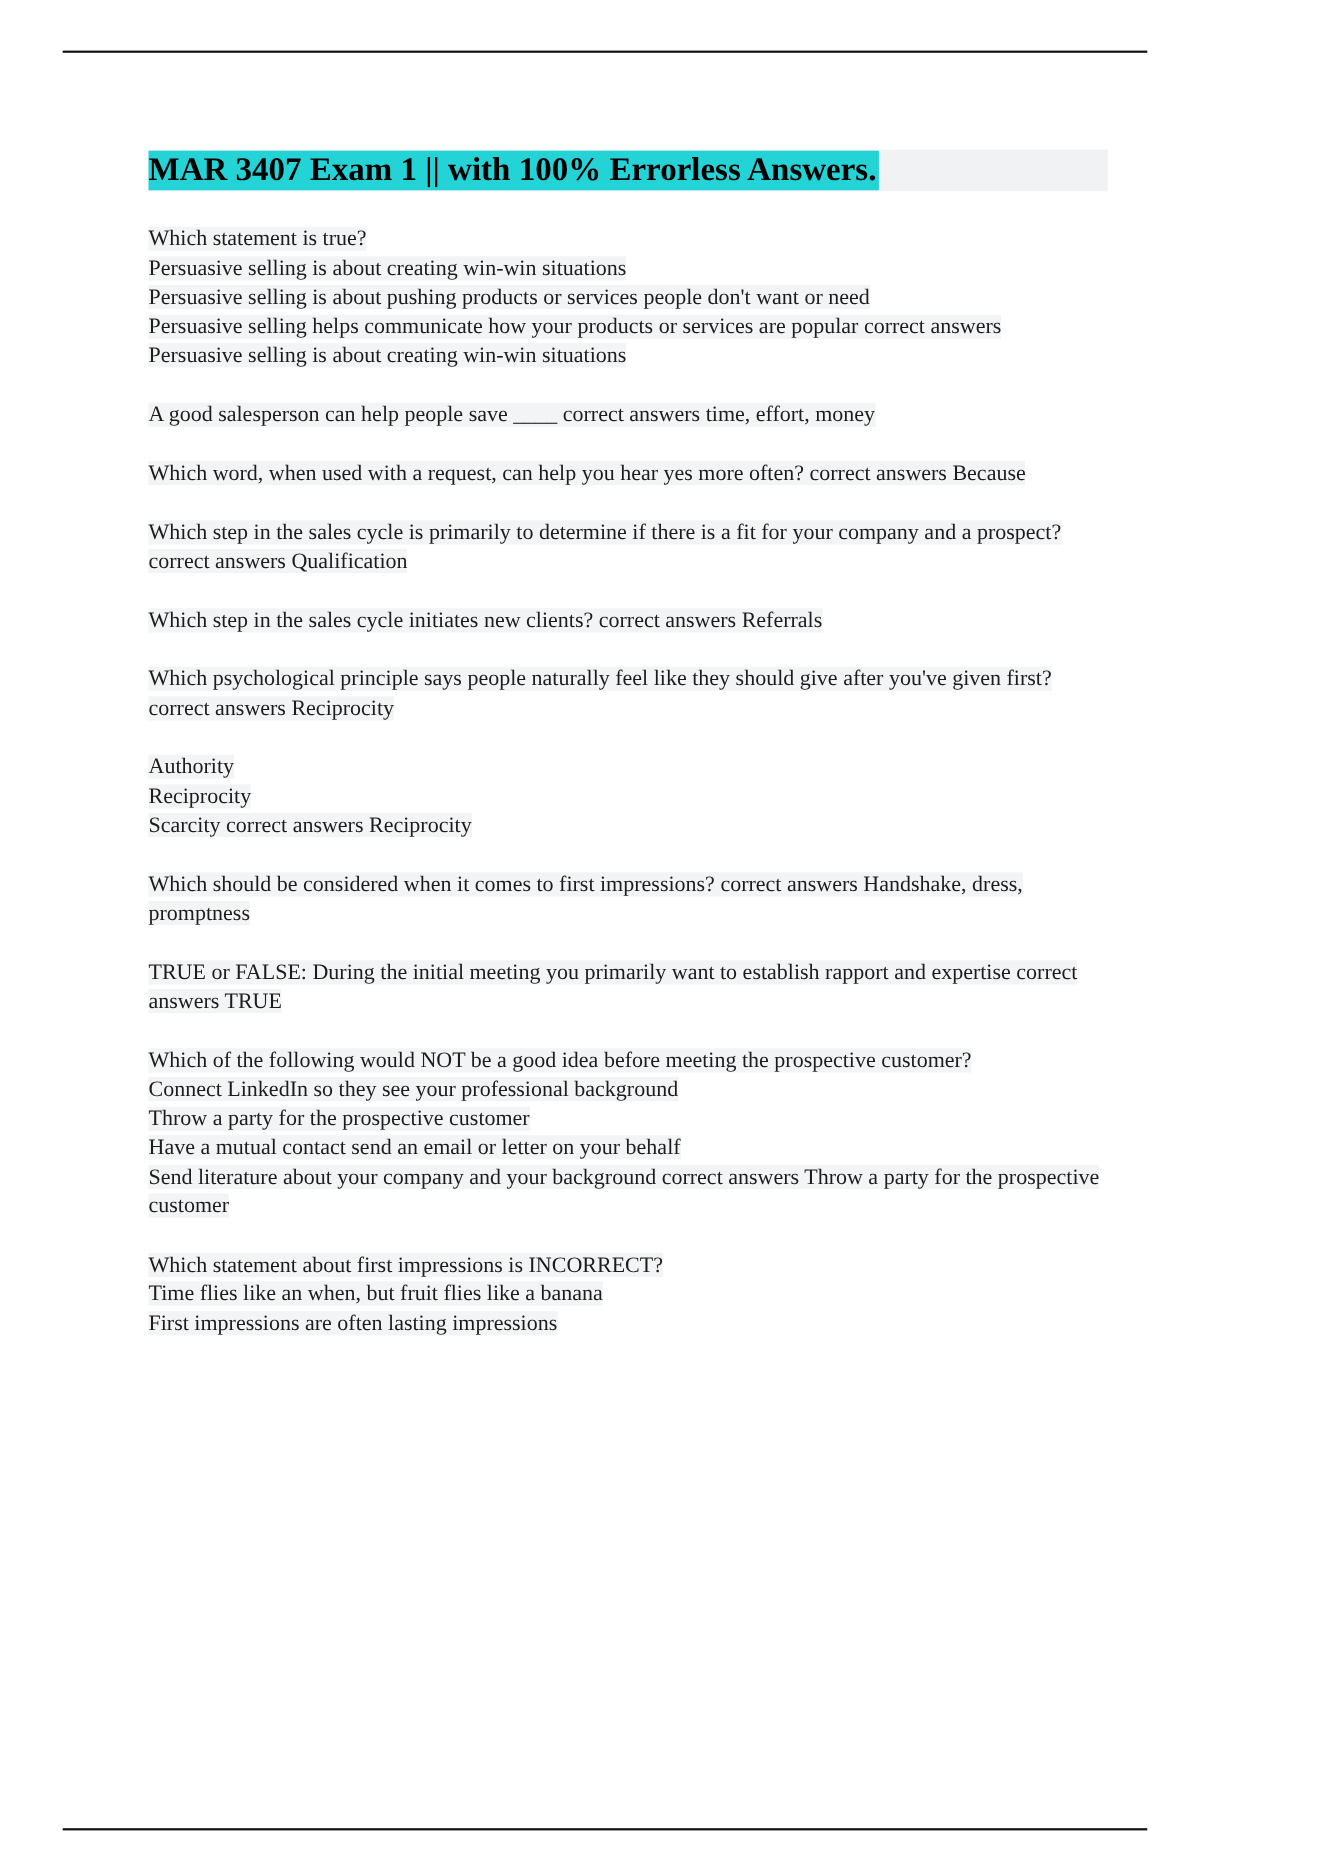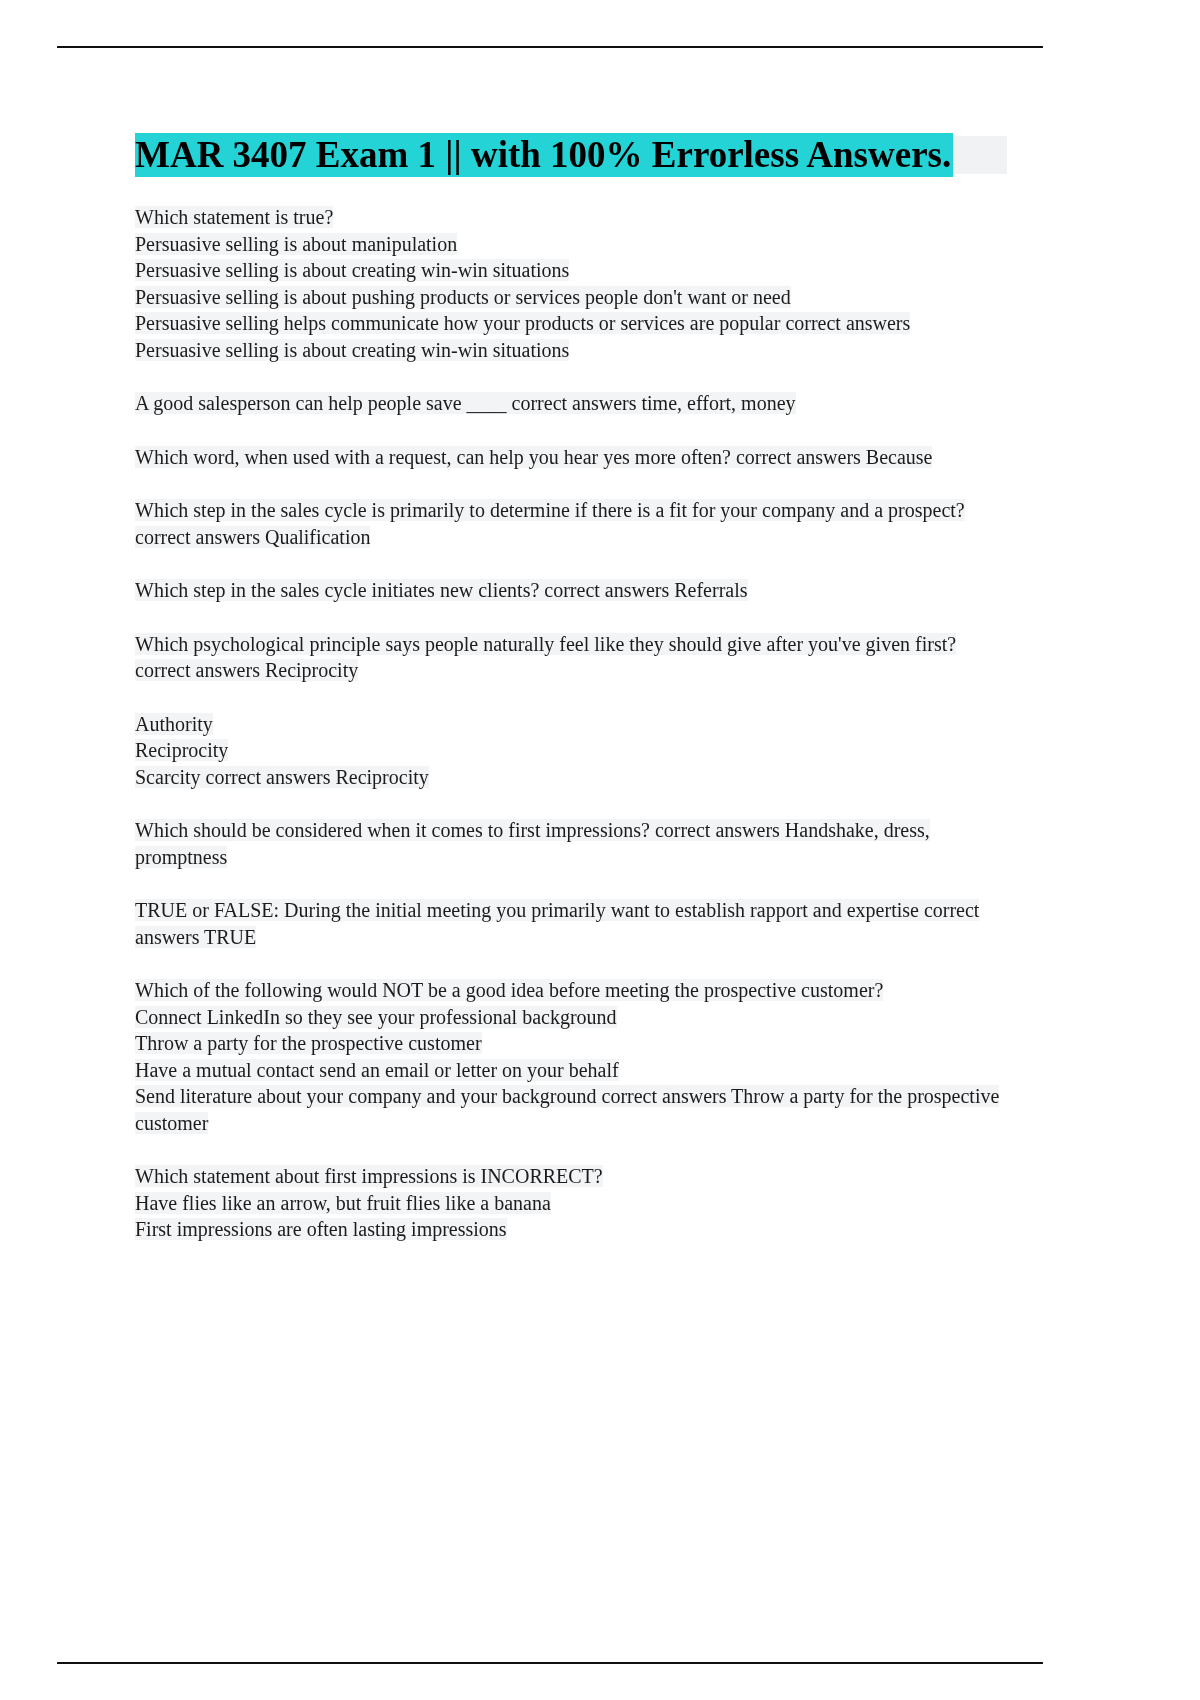--- a/index.html
+++ b/index.html
@@ -27,21 +27,21 @@
   .rule.bottom { top: 1662px; }
 
   .content {
     position: absolute;
     left: 135px;
     top: 136px;
     width: 872px;
   }
   h1.doc-title {
     margin: 0 0 30px 0;
-    font-size: 37px;
+    font-size: 30px;
     line-height: 38px;
     font-weight: bold;
     background: var(--title-strip, #f1f2f3);
     color: #000000;
   }
   h1.doc-title .title-hl {
     background: var(--accent, #23d3d6);
     padding: 1px 2px 2px 0;
     box-decoration-break: clone;
   }
@@ -64,21 +64,20 @@
 
 <div class="page">
   <div class="rule top"></div>
 
   <div class="content">
     <h1 class="doc-title"><span class="title-hl">MAR 3407 Exam 1 || with 100% Errorless Answers.</span></h1>
 
     <div id="paragraphs">
         <div class="paragraph">
           <div class="line"><span class="line-hl">Which statement is true?</span></div>
-          <div class="line"><span class="line-hl">Persuasive selling is about manipulation</span></div>
           <div class="line"><span class="line-hl">Persuasive selling is about creating win-win situations</span></div>
           <div class="line"><span class="line-hl">Persuasive selling is about pushing products or services people don't want or need</span></div>
           <div class="line"><span class="line-hl">Persuasive selling helps communicate how your products or services are popular correct answers</span></div>
           <div class="line"><span class="line-hl">Persuasive selling is about creating win-win situations</span></div>
         </div>
         <div class="paragraph">
           <div class="line"><span class="line-hl">A good salesperson can help people save ____ correct answers time, effort, money</span></div>
         </div>
         <div class="paragraph">
           <div class="line"><span class="line-hl">Which word, when used with a request, can help you hear yes more often? correct answers Because</span></div>
@@ -105,20 +104,20 @@
         </div>
         <div class="paragraph">
           <div class="line"><span class="line-hl">Which of the following would NOT be a good idea before meeting the prospective customer?</span></div>
           <div class="line"><span class="line-hl">Connect LinkedIn so they see your professional background</span></div>
           <div class="line"><span class="line-hl">Throw a party for the prospective customer</span></div>
           <div class="line"><span class="line-hl">Have a mutual contact send an email or letter on your behalf</span></div>
           <div class="line"><span class="line-hl">Send literature about your company and your background correct answers Throw a party for the prospective customer</span></div>
         </div>
         <div class="paragraph">
           <div class="line"><span class="line-hl">Which statement about first impressions is INCORRECT?</span></div>
-          <div class="line"><span class="line-hl">Have flies like an arrow, but fruit flies like a banana</span></div>
+          <div class="line"><span class="line-hl">Time flies like an when, but fruit flies like a banana</span></div>
           <div class="line"><span class="line-hl">First impressions are often lasting impressions</span></div>
         </div>
       </div>
   </div>
 
   <div class="rule bottom"></div>
 </div>
 
 </body></html>

